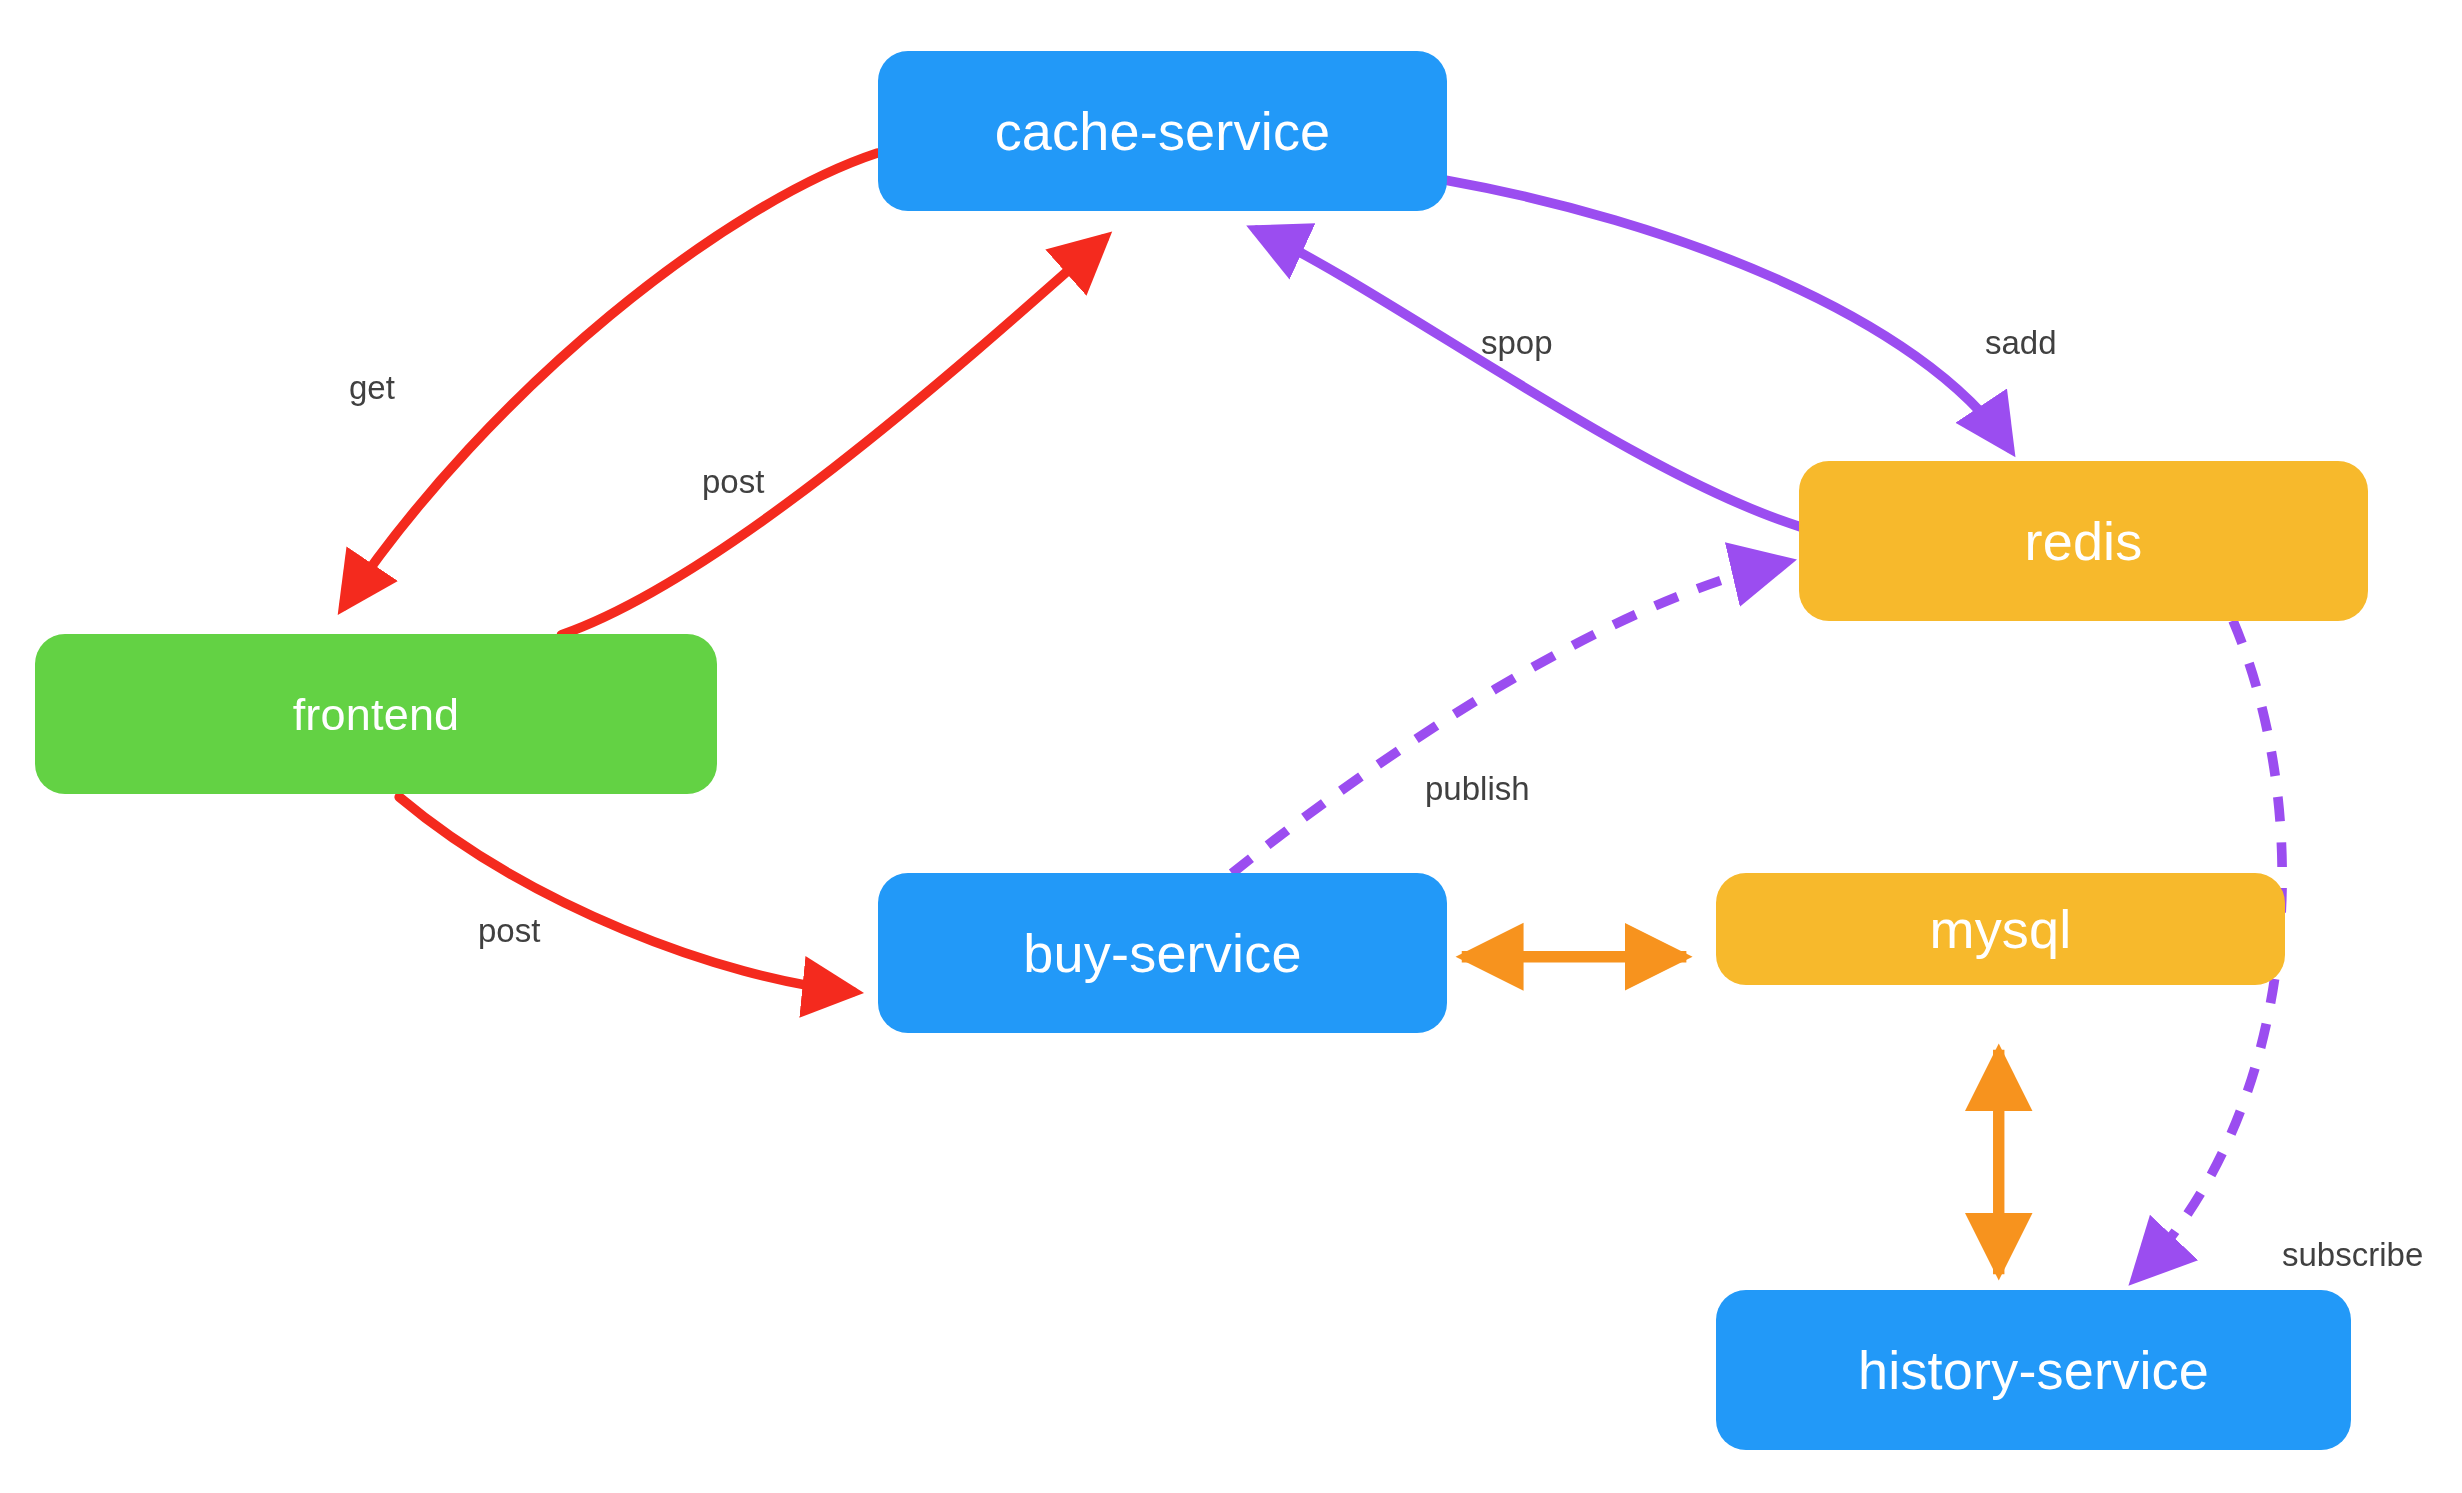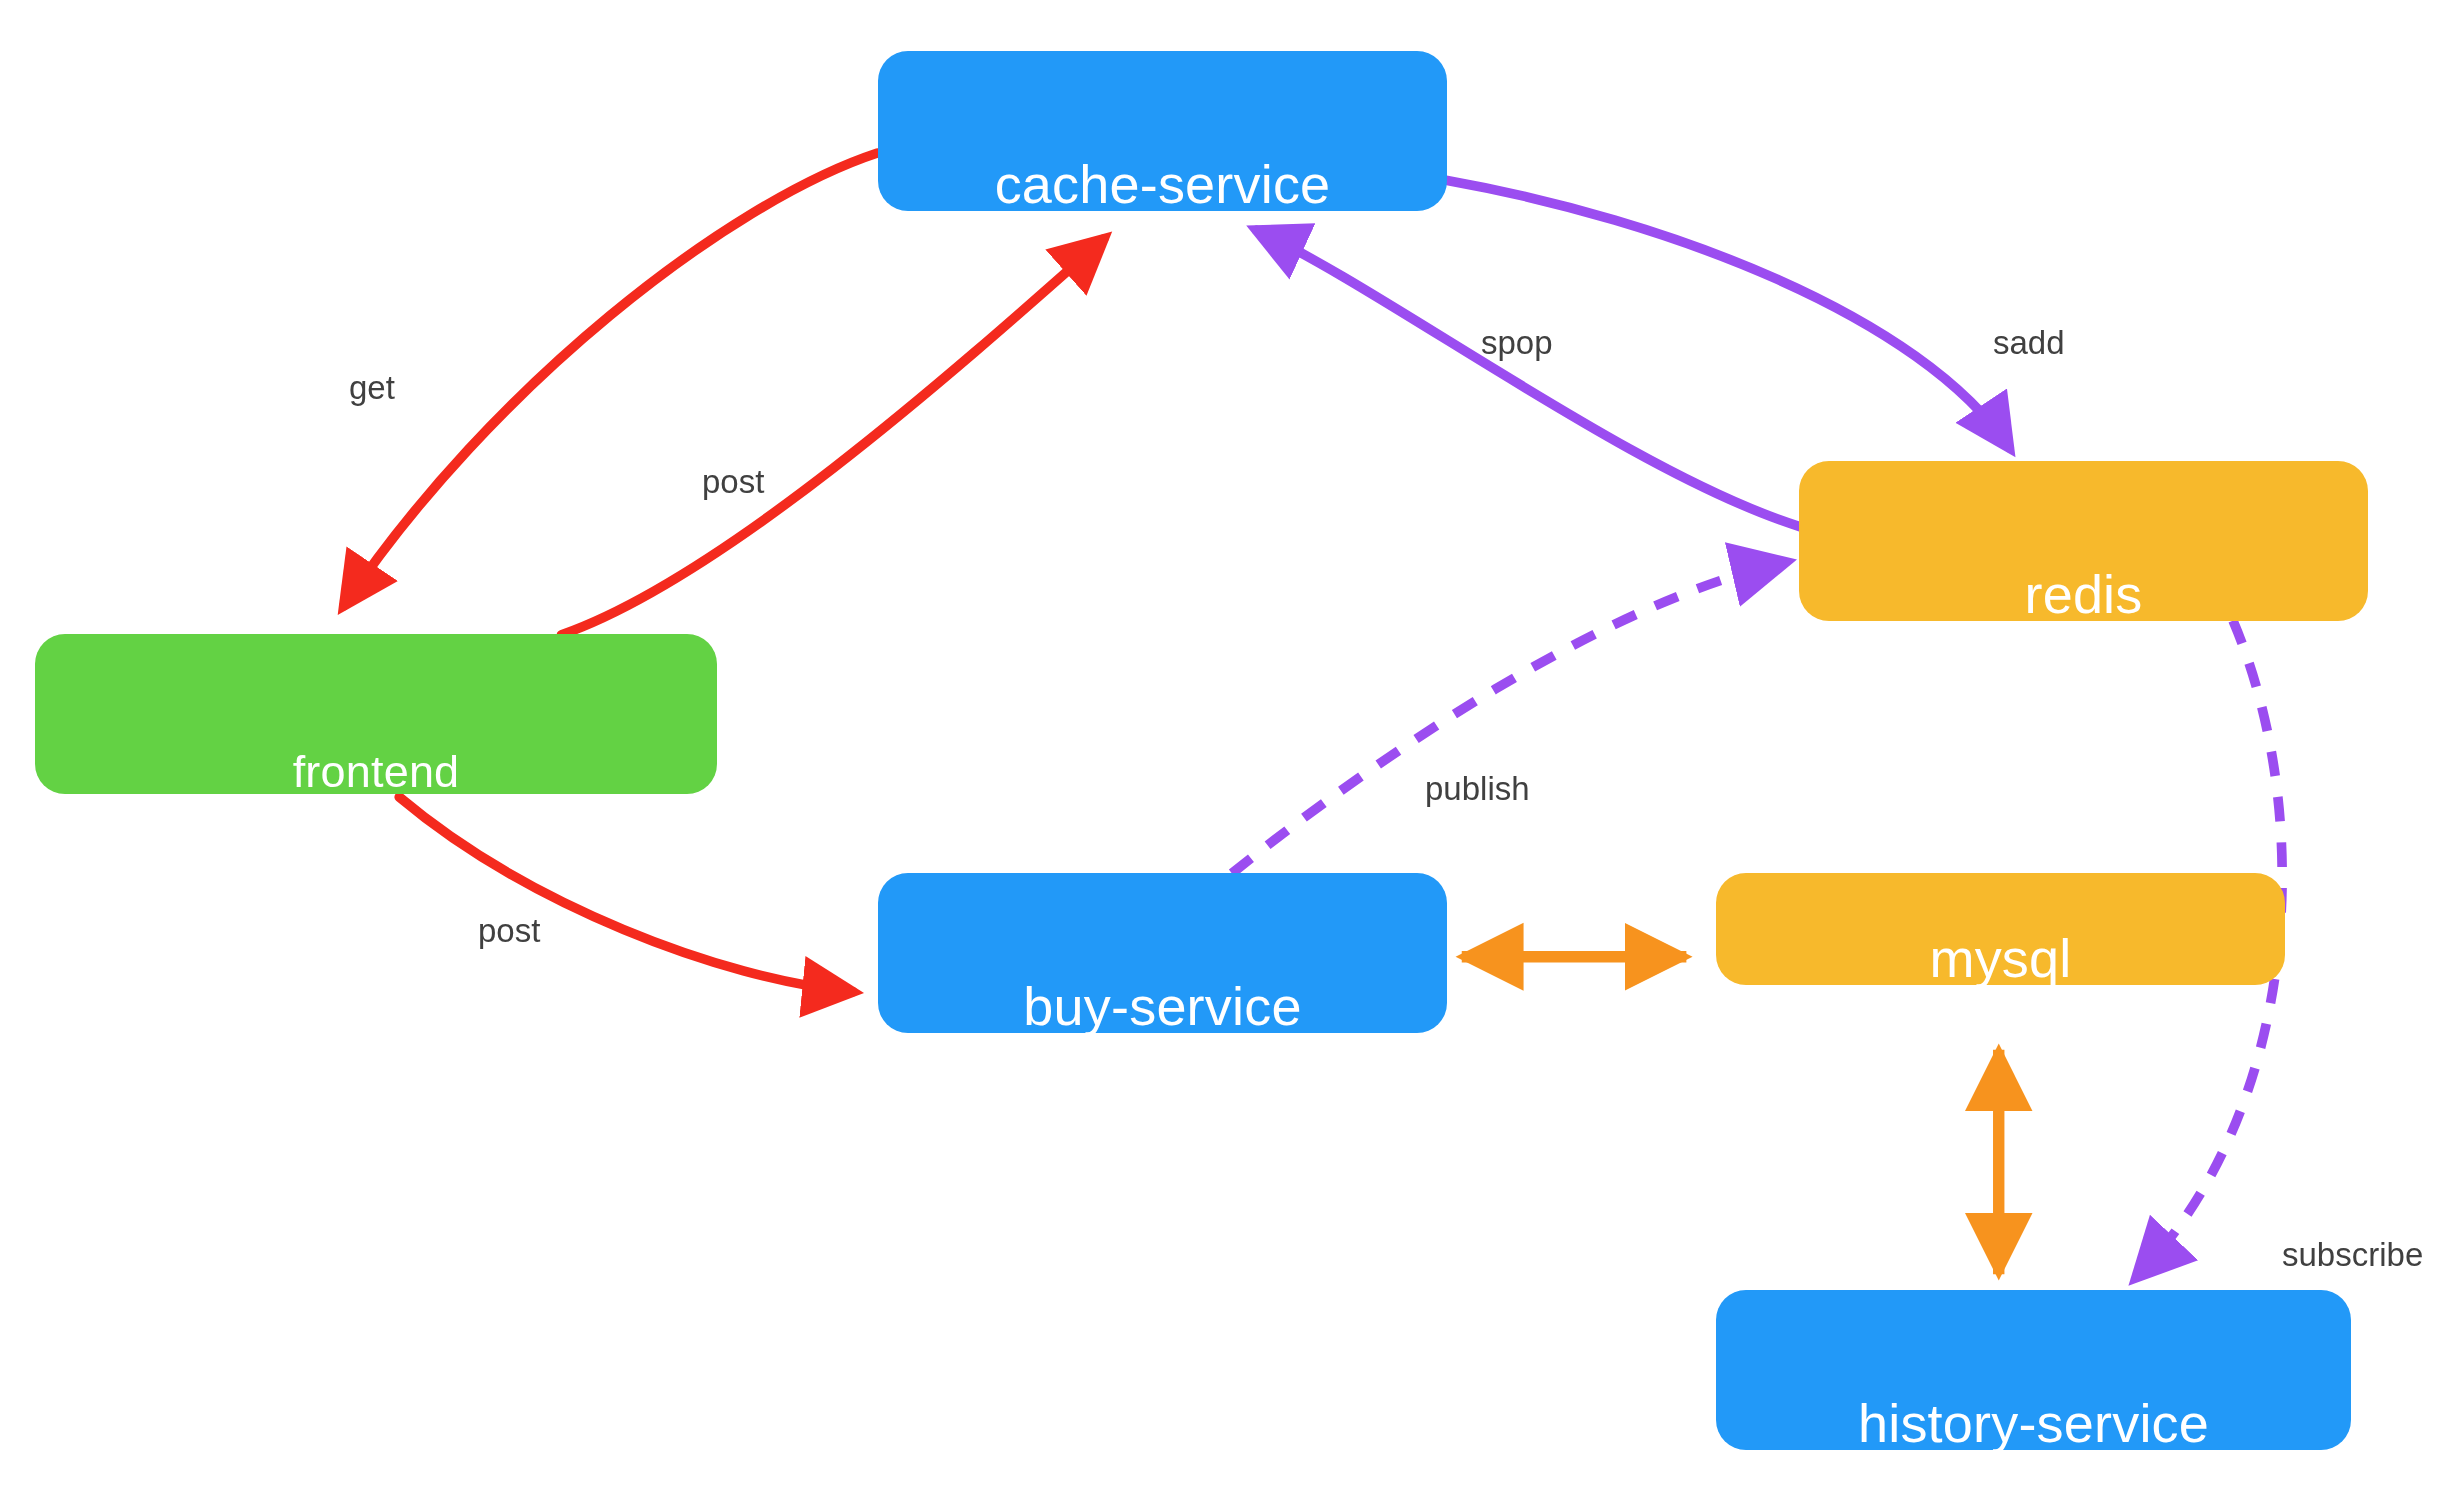--- a/index.html
+++ b/index.html
@@ -28,21 +28,21 @@
   #node-layer {
     position: absolute;
     left: 0;
     top: 0;
     width: 2462px;
     height: 1494px;
   }
   .node {
     position: absolute;
     display: flex;
-    align-items: flex-end;
+    align-items: center;
     justify-content: center;
     border-radius: 30px;
     color: #ffffff;
     font-family: "Liberation Sans", sans-serif;
     font-weight: 400;
     letter-spacing: 0.2px;
     box-sizing: border-box;
     user-select: none;
   }
   .node-label {
@@ -131,21 +131,21 @@
     </div>
 
     <div class="edge-label" style="left:349px; top:371px;">get</div>
 
     <div class="edge-label" style="left:702px; top:465px;">post</div>
 
     <div class="edge-label" style="left:478px; top:914px;">post</div>
 
     <div class="edge-label" style="left:1481px; top:326px;">spop</div>
 
-    <div class="edge-label" style="left:1985px; top:326px;margin-left:8px;">sadd</div>
+    <div class="edge-label" style="left:1985px; top:326px;">sadd</div>
 
     <div class="edge-label" style="left:1389px; top:772px;margin-left:36px;">publish</div>
 
     <div class="edge-label" style="left:2282px; top:1238px;">subscribe</div>
 
   </div>
 </div>
 
 
 </body></html>

